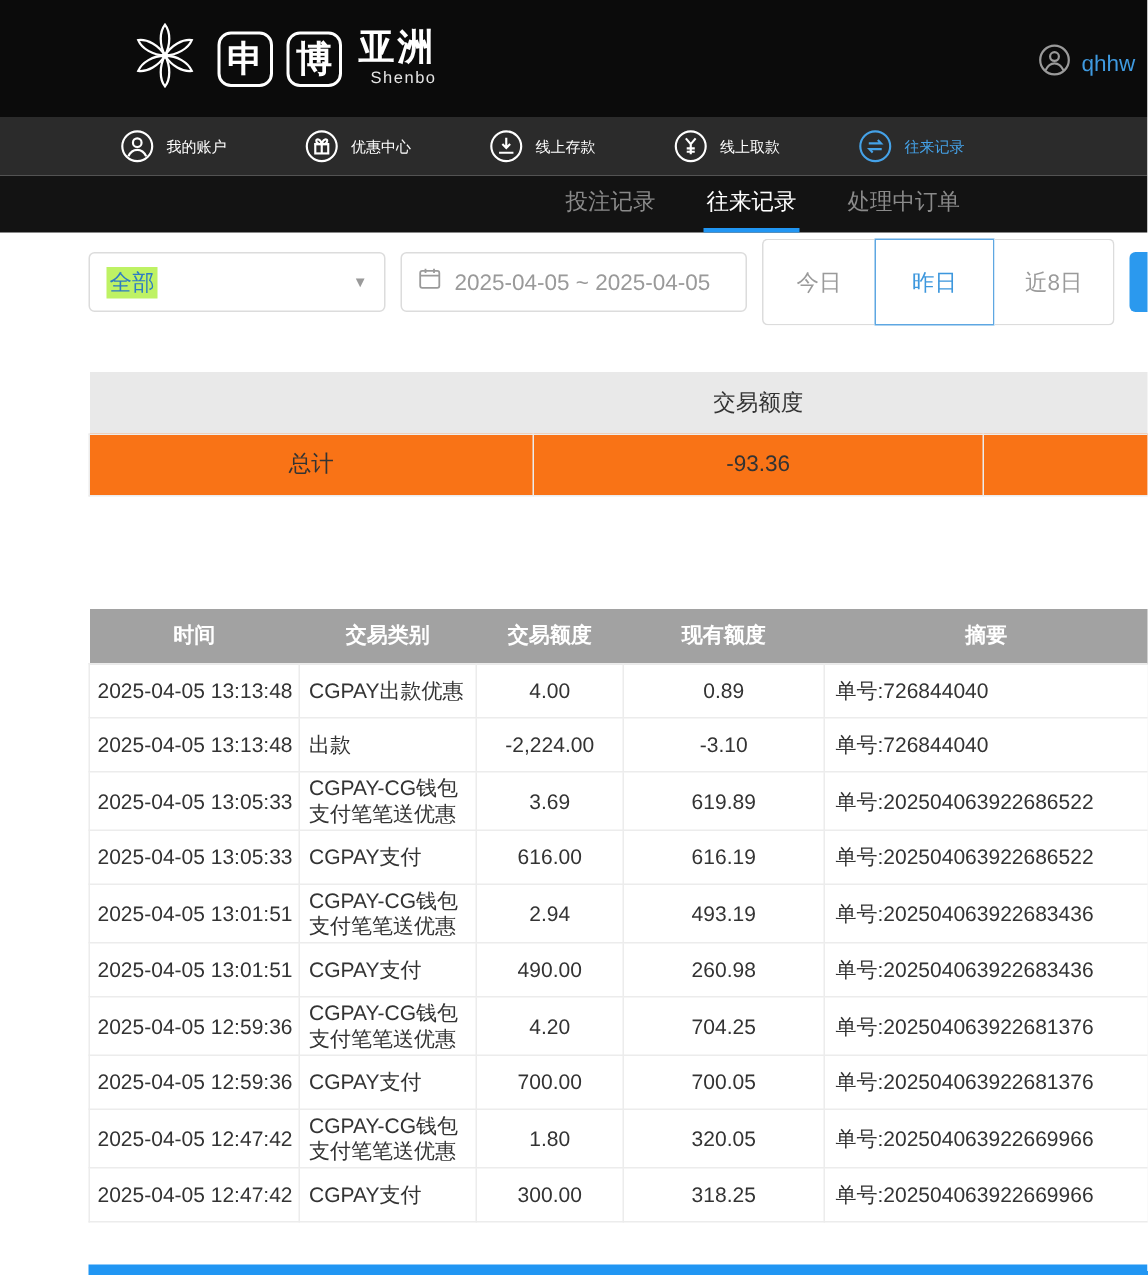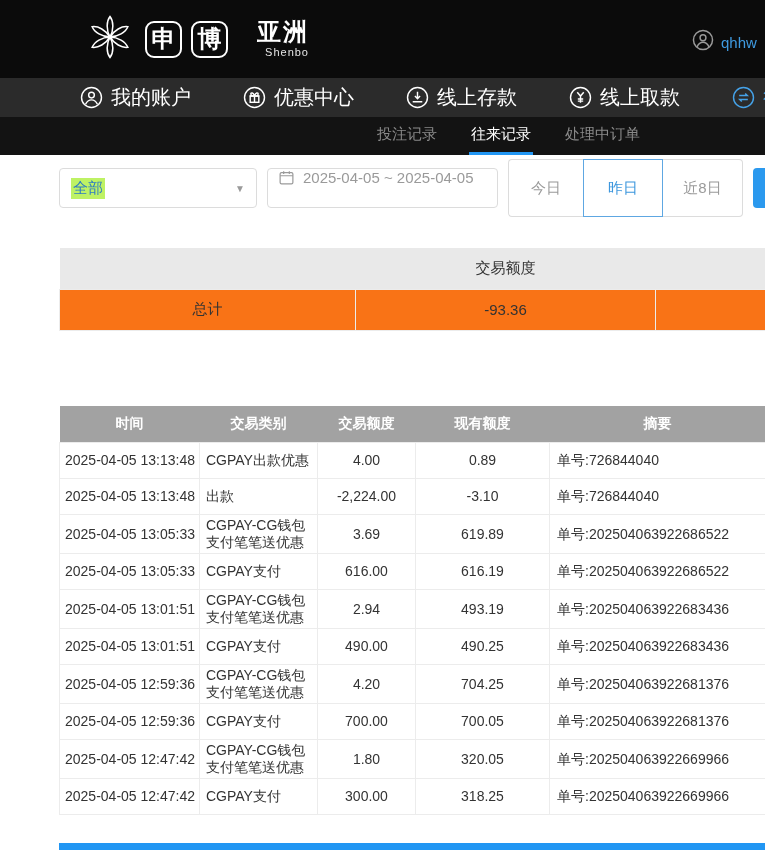--- a/index.html
+++ b/index.html
@@ -5,46 +5,46 @@
   * { margin:0; padding:0; box-sizing:border-box; }
   html,body { width:765px; height:850px; }
   body { font-family:"Liberation Sans", sans-serif; background:#fff; }
   .page { position:relative; width:765px; height:850px; overflow:hidden; background:#fff; }
 
   
   .top-header { height:78px; background:#0b0b0b; display:flex; align-items:center; position:relative; }
   .logo-wrap { display:flex; align-items:center; margin-left:84px; gap:9px; color:#fff; }
   .logo-box { width:37px; height:37px; border:2.5px solid #fff; border-radius:9px;
               display:flex; align-items:center; justify-content:center; font-size:24px; font-weight:bold; }
-  .logo-cnright { display:flex; flex-direction:column; line-height:1; margin-left:20px;justify-content:space-between; }
+  .logo-cnright { display:flex; flex-direction:column; line-height:1; margin-left:2px;justify-content:space-between; }
   .logo-yazhou { font-size:24px; font-weight:bold; letter-spacing:2px; }
   .logo-sub { font-size:11px; color:#e5e5e5; align-self:flex-end; margin-top:3px; letter-spacing:1px; }
   .user-area { position:absolute; left:692px; top:29px; display:flex; align-items:center; gap:7px; }
   .user-name { color:#3f9ae0; font-size:15px; white-space:nowrap; }
 
   
   .main-nav { height:39px; background:#2b2b2b; display:flex; align-items:center; padding-left:80px; }
-  .nav-item { display:flex; align-items:center; gap:8px; color:#fff; font-size:20px; cursor:pointer; margin-right:52px; white-space:nowrap; }
+  .nav-item { display:flex; align-items:center; gap:8px; color:#fff; font-size:10px; cursor:pointer; margin-right:52px; white-space:nowrap; }
   .nav-item.active { color:#45a2e8; }
   .nav-icon svg { display:block; }
 
   
   .sub-nav { height:38px; background:#131313; display:flex; align-items:stretch; padding-left:375px; gap:30px; }
   .sub-tab { color:#8a8a8a; font-size:15px; display:flex; align-items:center; padding:0 2px;
              border-bottom:3px solid transparent; cursor:pointer; white-space:nowrap; }
   .sub-tab.active { color:#fff; border-bottom-color:#2196f3; }
 
   
   .filter-row { display:flex; align-items:center; margin:13px 0 0 59px; height:40px; }
   .dropdown { width:198px; height:40px; border:1px solid #dcdcdc; border-radius:4px; background:#fff;
               display:flex; align-items:center; padding:0 11px; position:relative; cursor:pointer; flex-shrink:0; }
   .dropdown-value { font-size:15px; color:#2e7cc3; background:#bef264; padding:1px 2px; }
   .dropdown-caret { position:absolute; right:11px; color:#9a9a9a; font-size:10px; }
   .date-input { width:231px; height:40px; border:1px solid #dcdcdc; border-radius:4px; background:#fff;
-                display:flex; align-items:flex-start; gap:8px; padding:0 10px; margin-left:10px; cursor:pointer; flex-shrink:0; }
+                display:flex; align-items:center; gap:8px; padding:0 10px; margin-left:10px; cursor:pointer; flex-shrink:0; }
   .date-text { font-size:15px; color:#9a9a9a; white-space:nowrap; }
   .quick-btn { height:58px; background:#fff; font-size:15px; color:#9a9a9a; cursor:pointer; flex-shrink:0;
                font-family:"Liberation Sans", sans-serif; }
   .qb-first { width:75px; margin-left:10px; border:1px solid #dcdcdc; border-right:0; border-radius:4px 0 0 4px; }
   .qb-active { width:80px; border:1px solid #5ea7e2; color:#3d97dd; }
   .qb-last { width:80px; border:1px solid #dcdcdc; border-left:0; border-radius:0 4px 4px 0; }
   .search-btn { width:60px; height:40px; margin-left:10px; border:0; border-radius:4px; background:#2b99ee; cursor:pointer; flex-shrink:0; }
 
   
   .summary-table { border-collapse:collapse; table-layout:fixed; width:706px; margin:40px 0 0 59px; }
@@ -255,21 +255,21 @@
       <td class="c-type">CGPAY-CG钱包支付笔笔送优惠</td>
       <td class="c-amount">2.94</td>
       <td class="c-balance">493.19</td>
       <td class="c-summary">单号:202504063922683436</td>
     </tr>
 
     <tr>
       <td class="c-time">2025-04-05 13:01:51</td>
       <td class="c-type">CGPAY支付</td>
       <td class="c-amount">490.00</td>
-      <td class="c-balance">490.25</td>
+      <td class="c-balance">260.98</td>
       <td class="c-summary">单号:202504063922683436</td>
     </tr>
 
     <tr>
       <td class="c-time">2025-04-05 12:59:36</td>
       <td class="c-type">CGPAY-CG钱包支付笔笔送优惠</td>
       <td class="c-amount">4.20</td>
       <td class="c-balance">704.25</td>
       <td class="c-summary">单号:202504063922681376</td>
     </tr>

